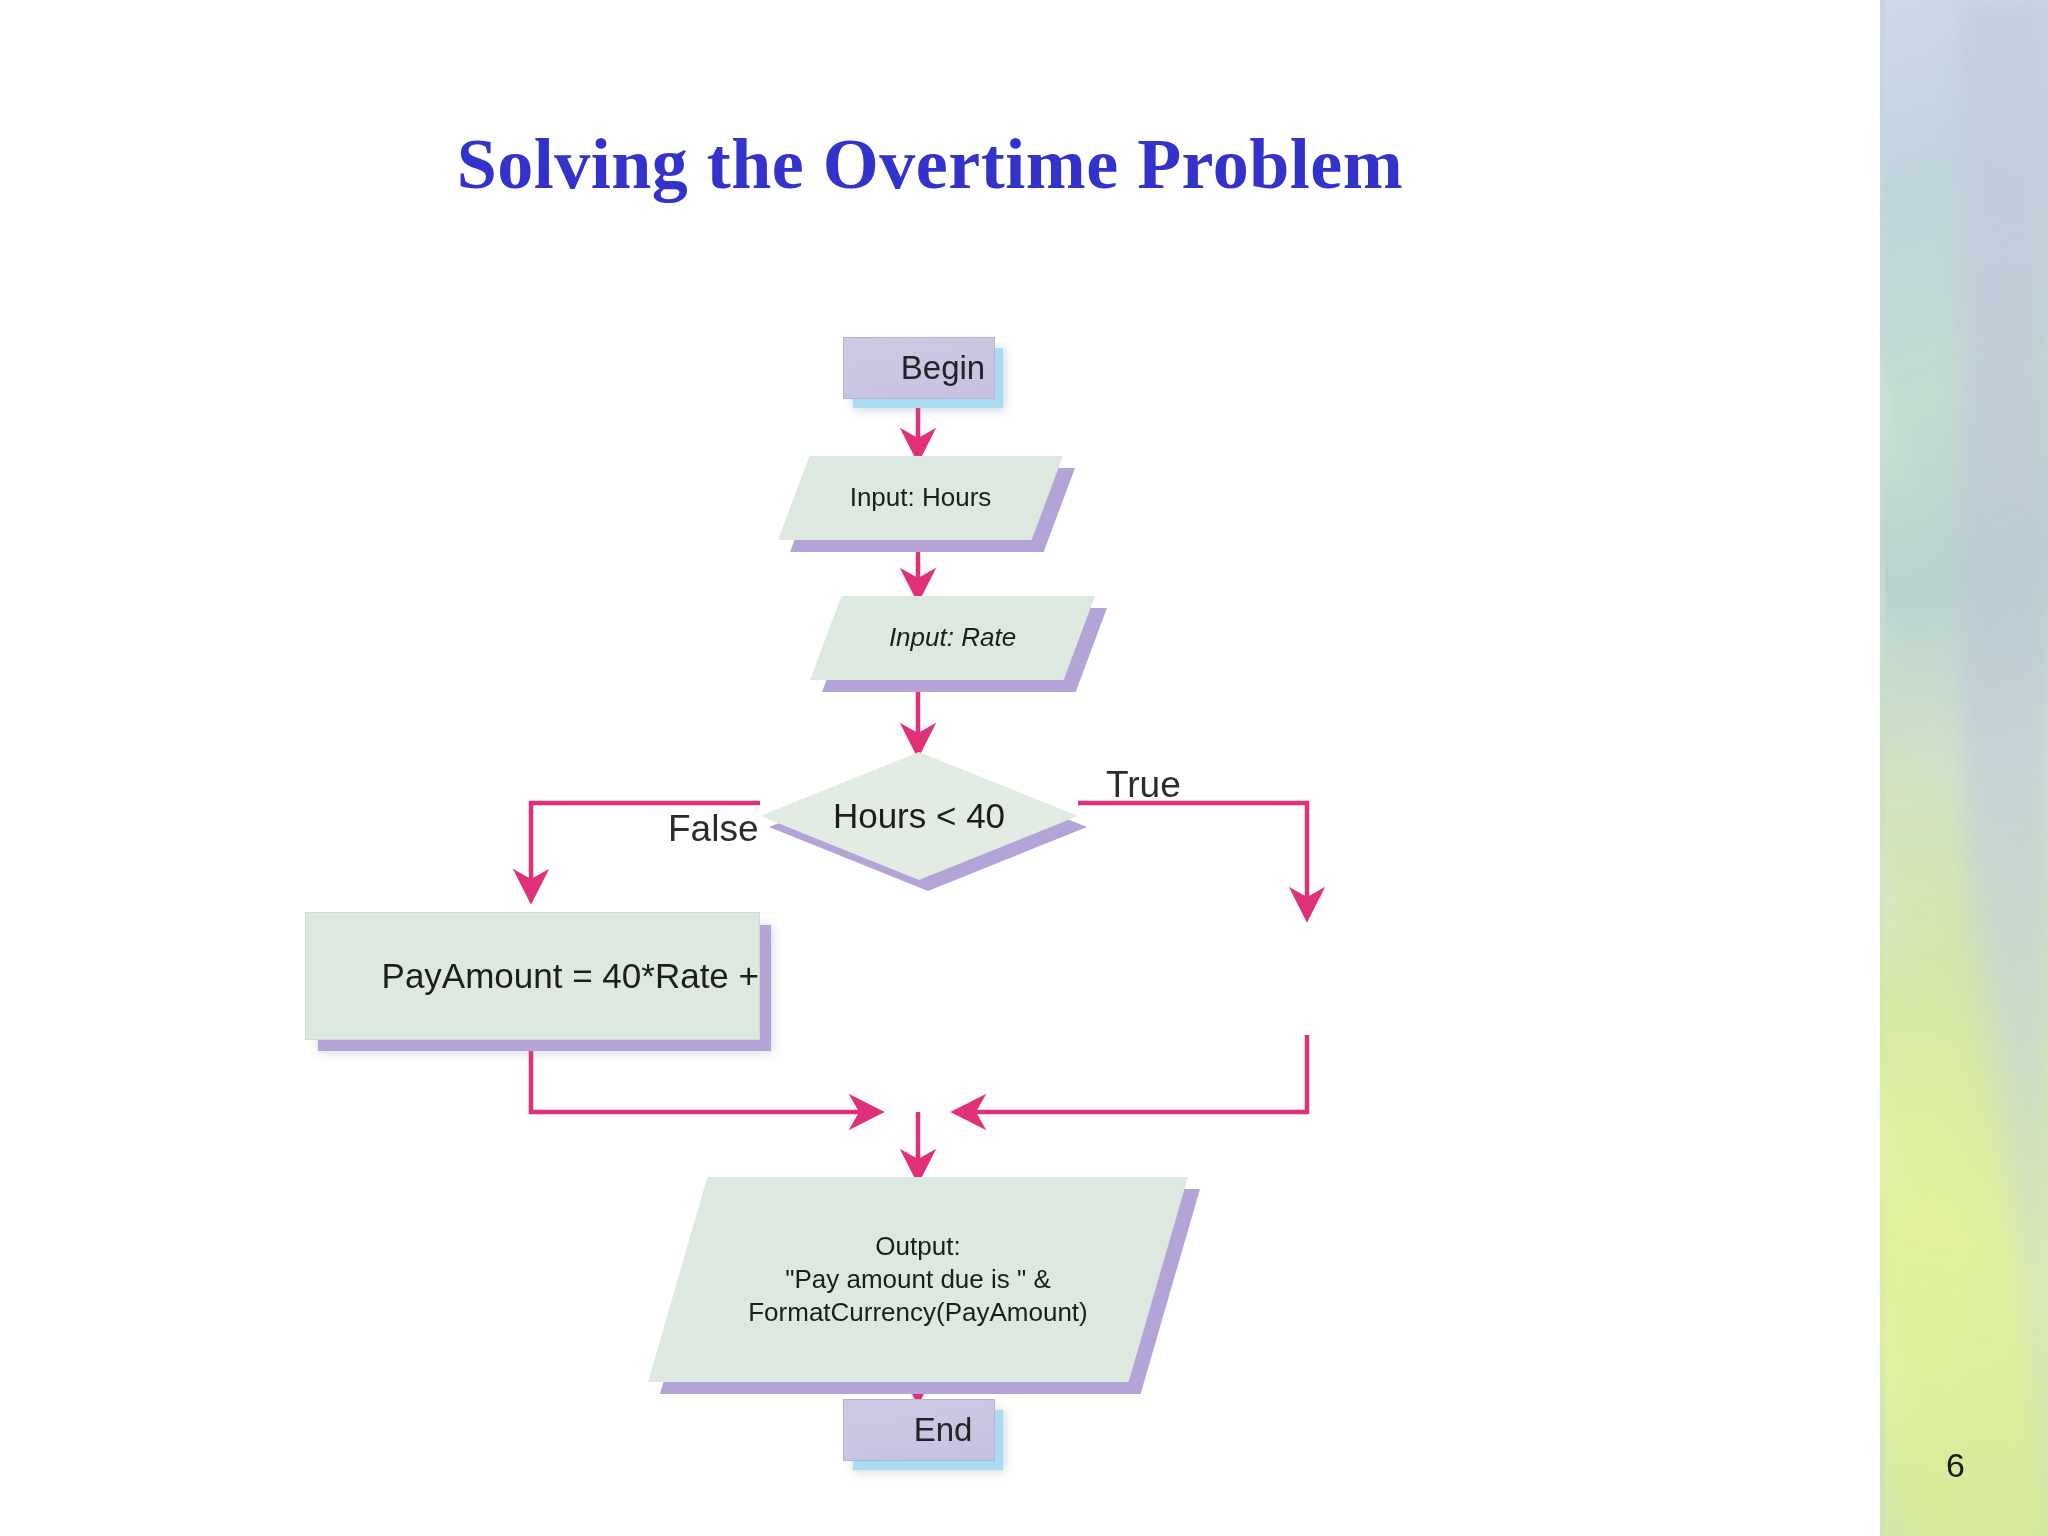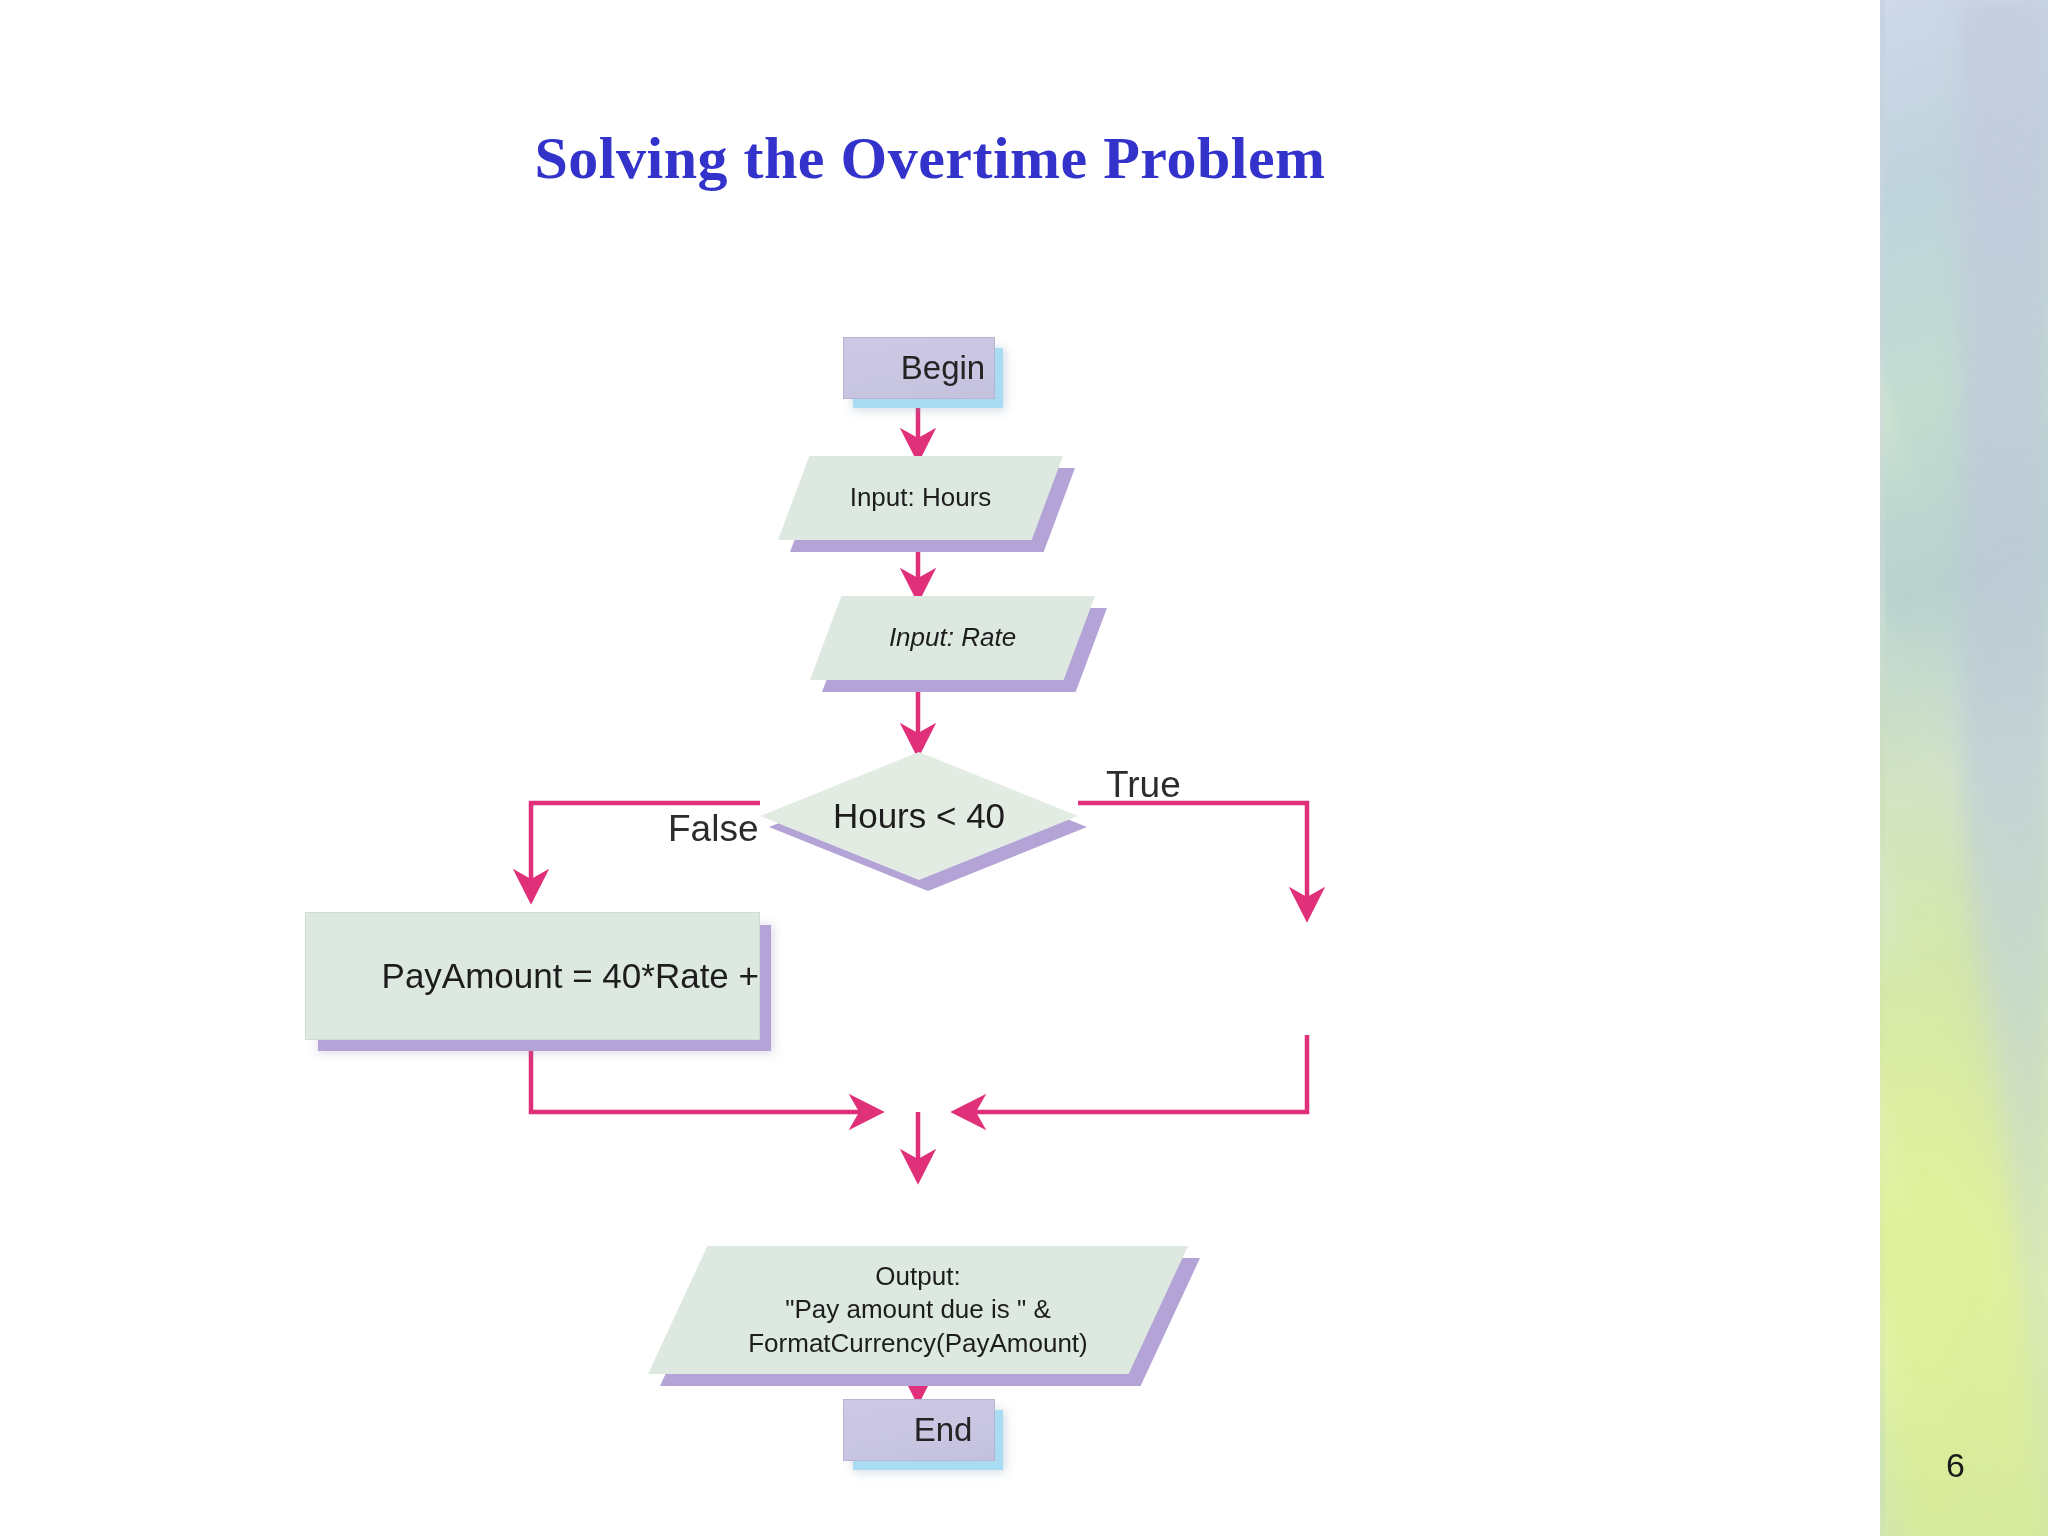--- a/index.html
+++ b/index.html
@@ -89,21 +89,21 @@
 
   
   #title {
     position: absolute;
     left: 0;
     top: 128px;
     width: 1860px;
     text-align: center;
     font-family: "Liberation Serif", serif;
     font-weight: bold;
-    font-size: 60px;
+    font-size: 72px;
     letter-spacing: .5px;
     color: #3333CC;
     line-height: 1;
     white-space: nowrap;
   }
 
   
   #flow {
     position: absolute;
     left: 0;
@@ -266,21 +266,21 @@
     </div>
 
     <div class="branch-label" style="left:668px; top:808px;">False</div>
     <div class="branch-label" style="left:1106px; top:764px;">True</div>
 
     <div class="node process" style="left:305px; top:912px; width:455px; height:128px; flex-direction:column;align-items:flex-end;">
       <span>PayAmount = 40*Rate +</span>
     </div>
 
 
-    <div class="io-wrap" style="left:648px; top:1246px; width:540px; height:128px;">
+    <div class="io-wrap" style="left:648px; top:1177px; width:540px; height:205px;">
       <div class="io-shadow"></div>
       <div class="io-face"></div>
       <div class="io-label" style="flex-direction:column;">
         <span>Output:</span>
         <span>"Pay amount due is " &amp;</span>
         <span>FormatCurrency(PayAmount)</span>
       </div>
     </div>
 
     <div class="node terminator" style="left:843px; top:1399px; width:152px; height:62px;">

